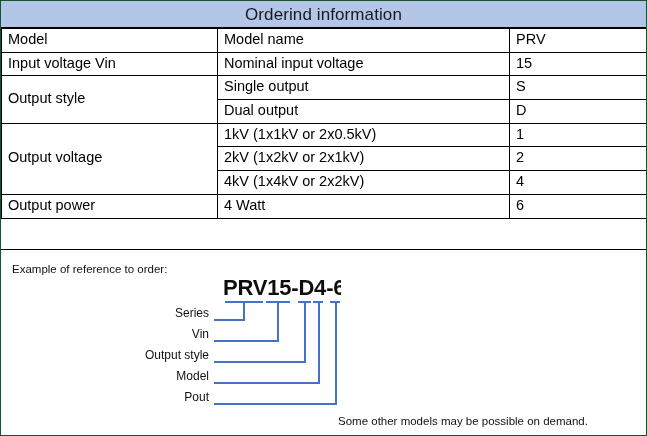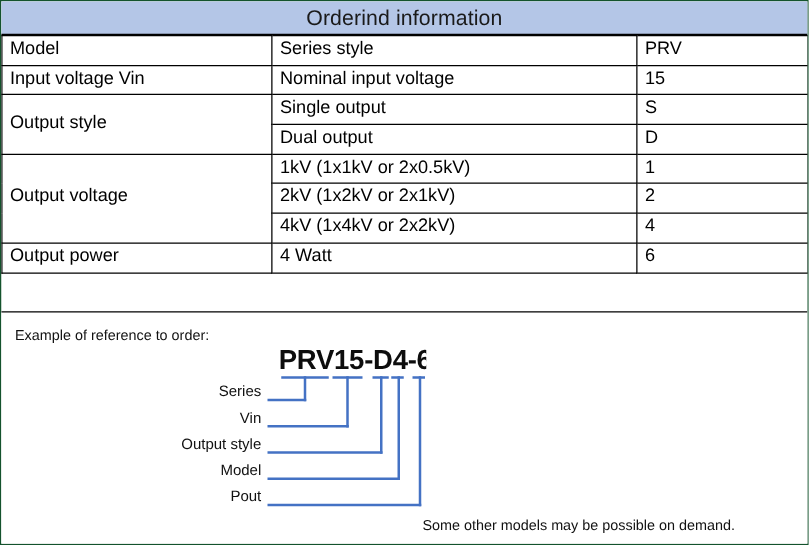--- a/index.html
+++ b/index.html
@@ -135,21 +135,21 @@
 
   <table class="spec-table">
     <colgroup>
       <col class="col-a">
         <col class="col-b">
         <col class="col-c">
     </colgroup>
     <tbody>
       <tr>
         <td rowspan="1">Model</td>
-        <td>Series style</td>
+        <td>Model name</td>
         <td>PRV</td>
       </tr>
       <tr>
         <td>Input voltage Vin</td>
         <td>Nominal input voltage</td>
         <td>15</td>
       </tr>
       <tr>
         <td rowspan="2">Output style</td>
         <td>Single output</td>

